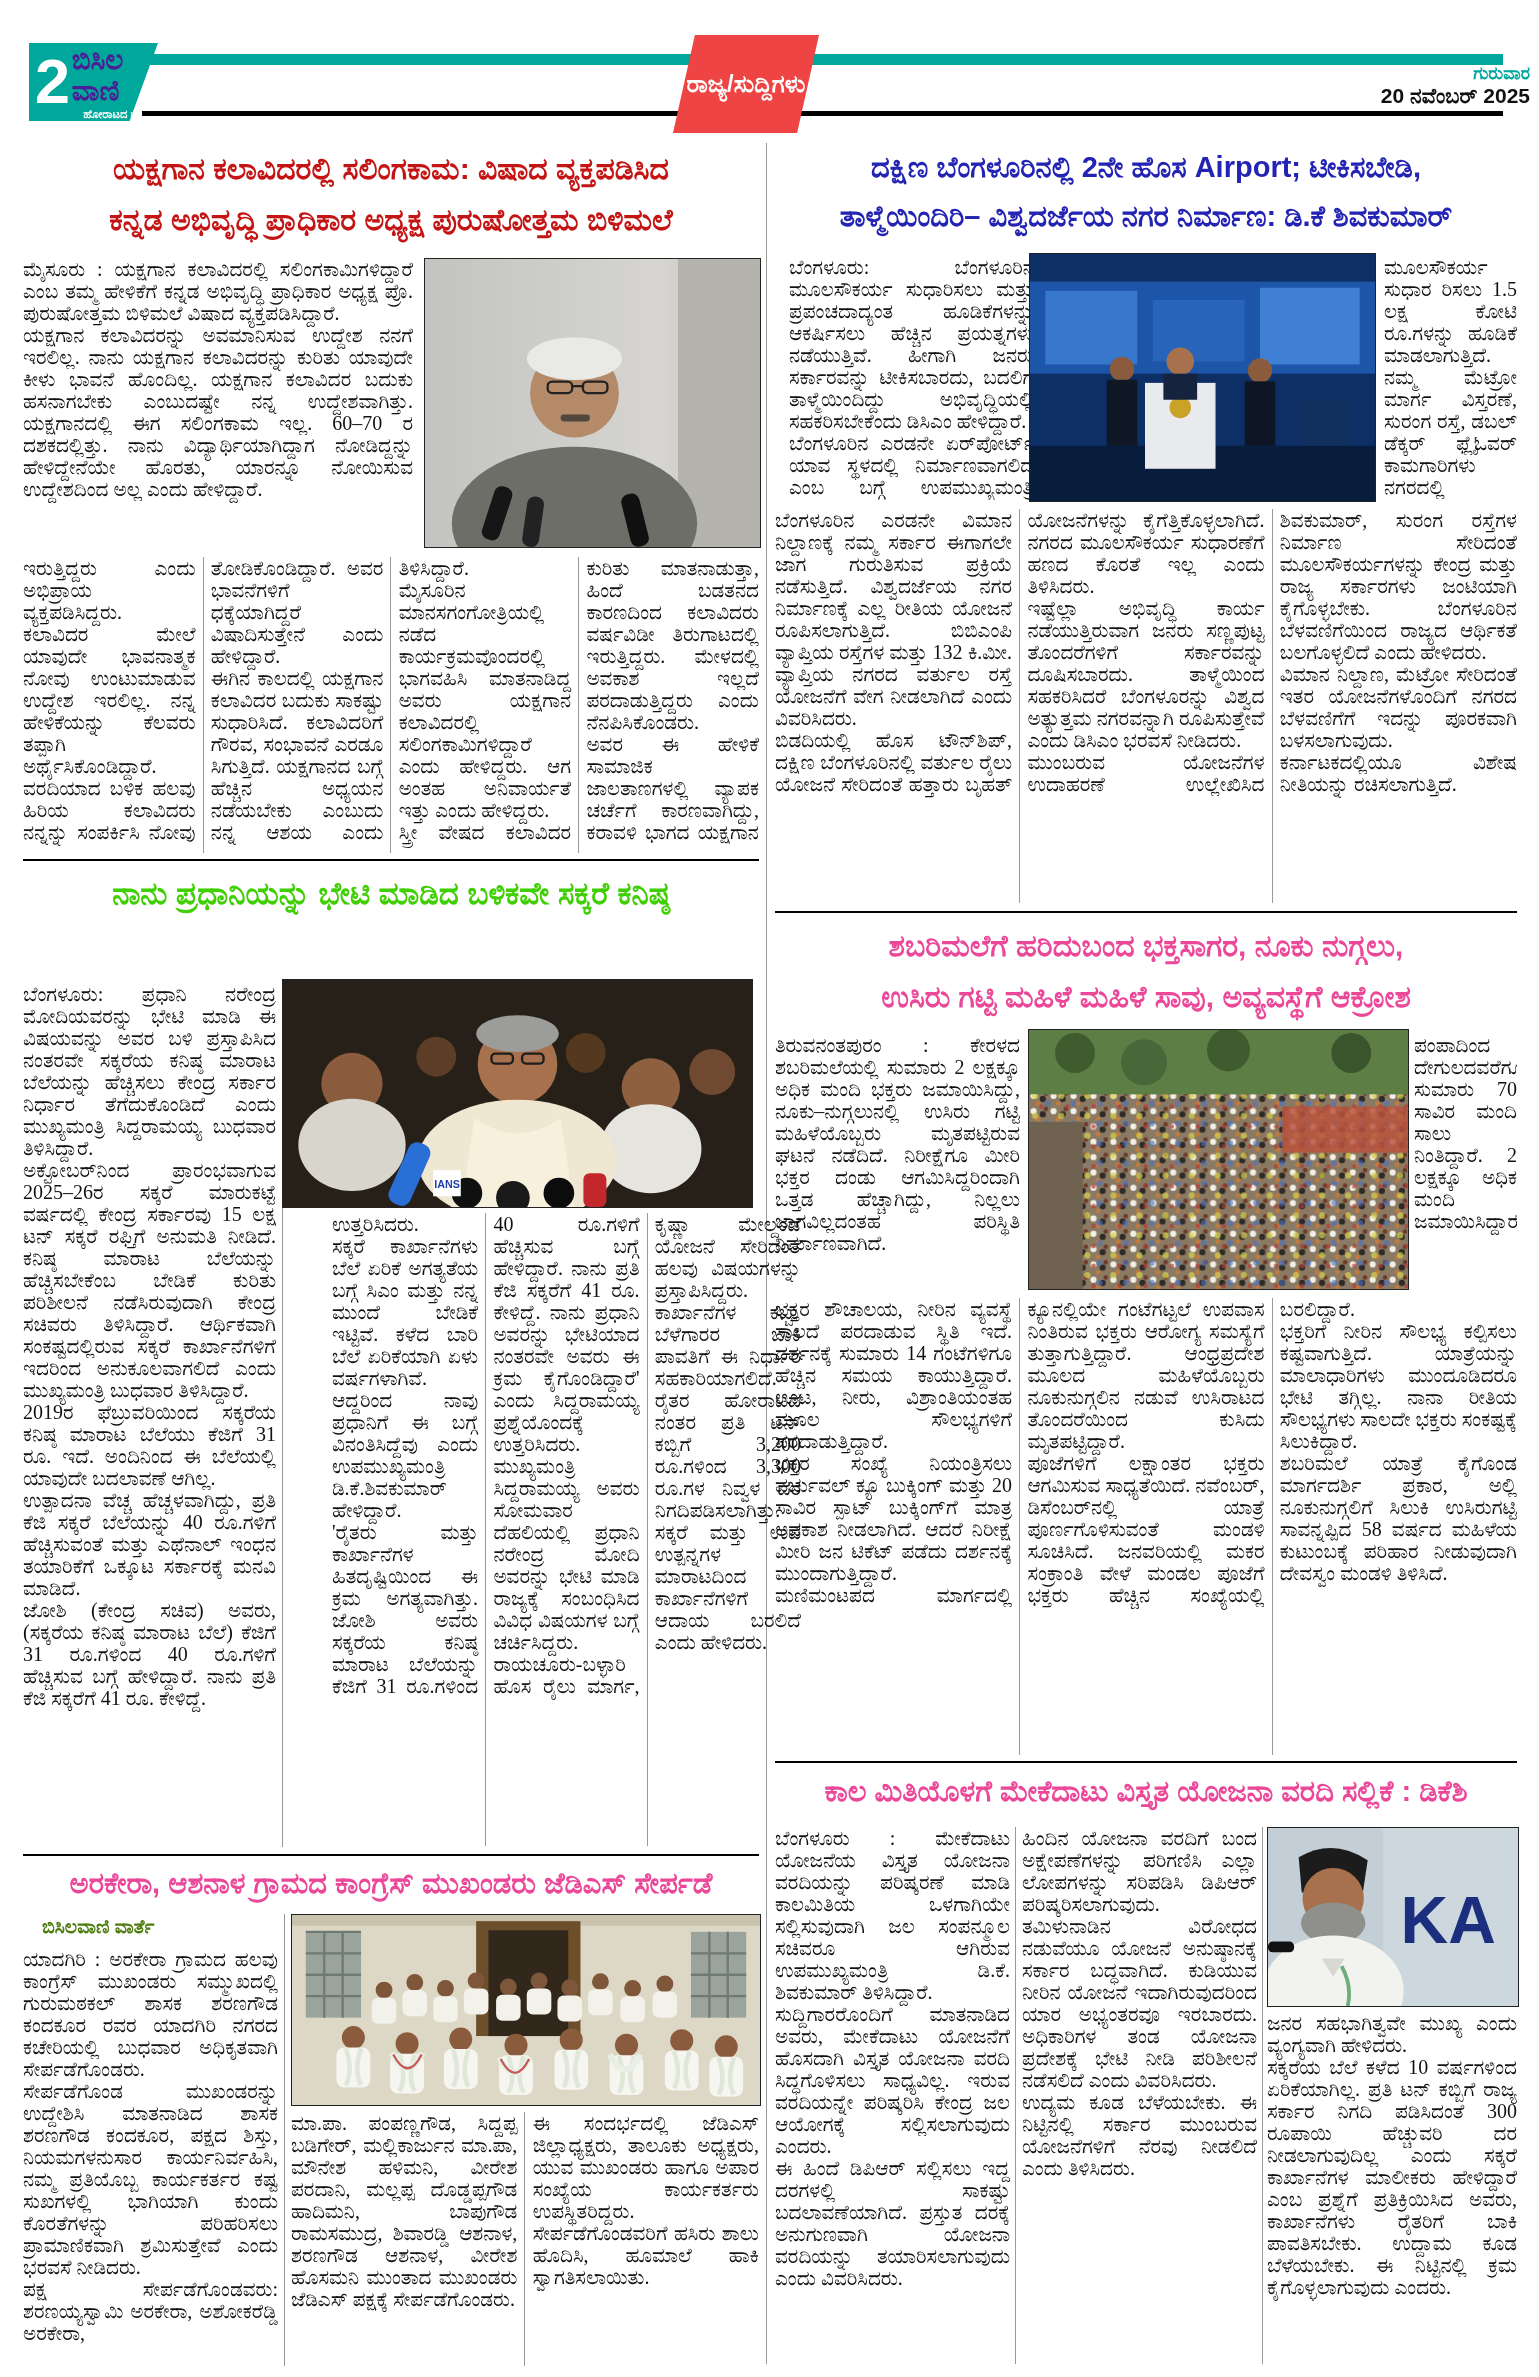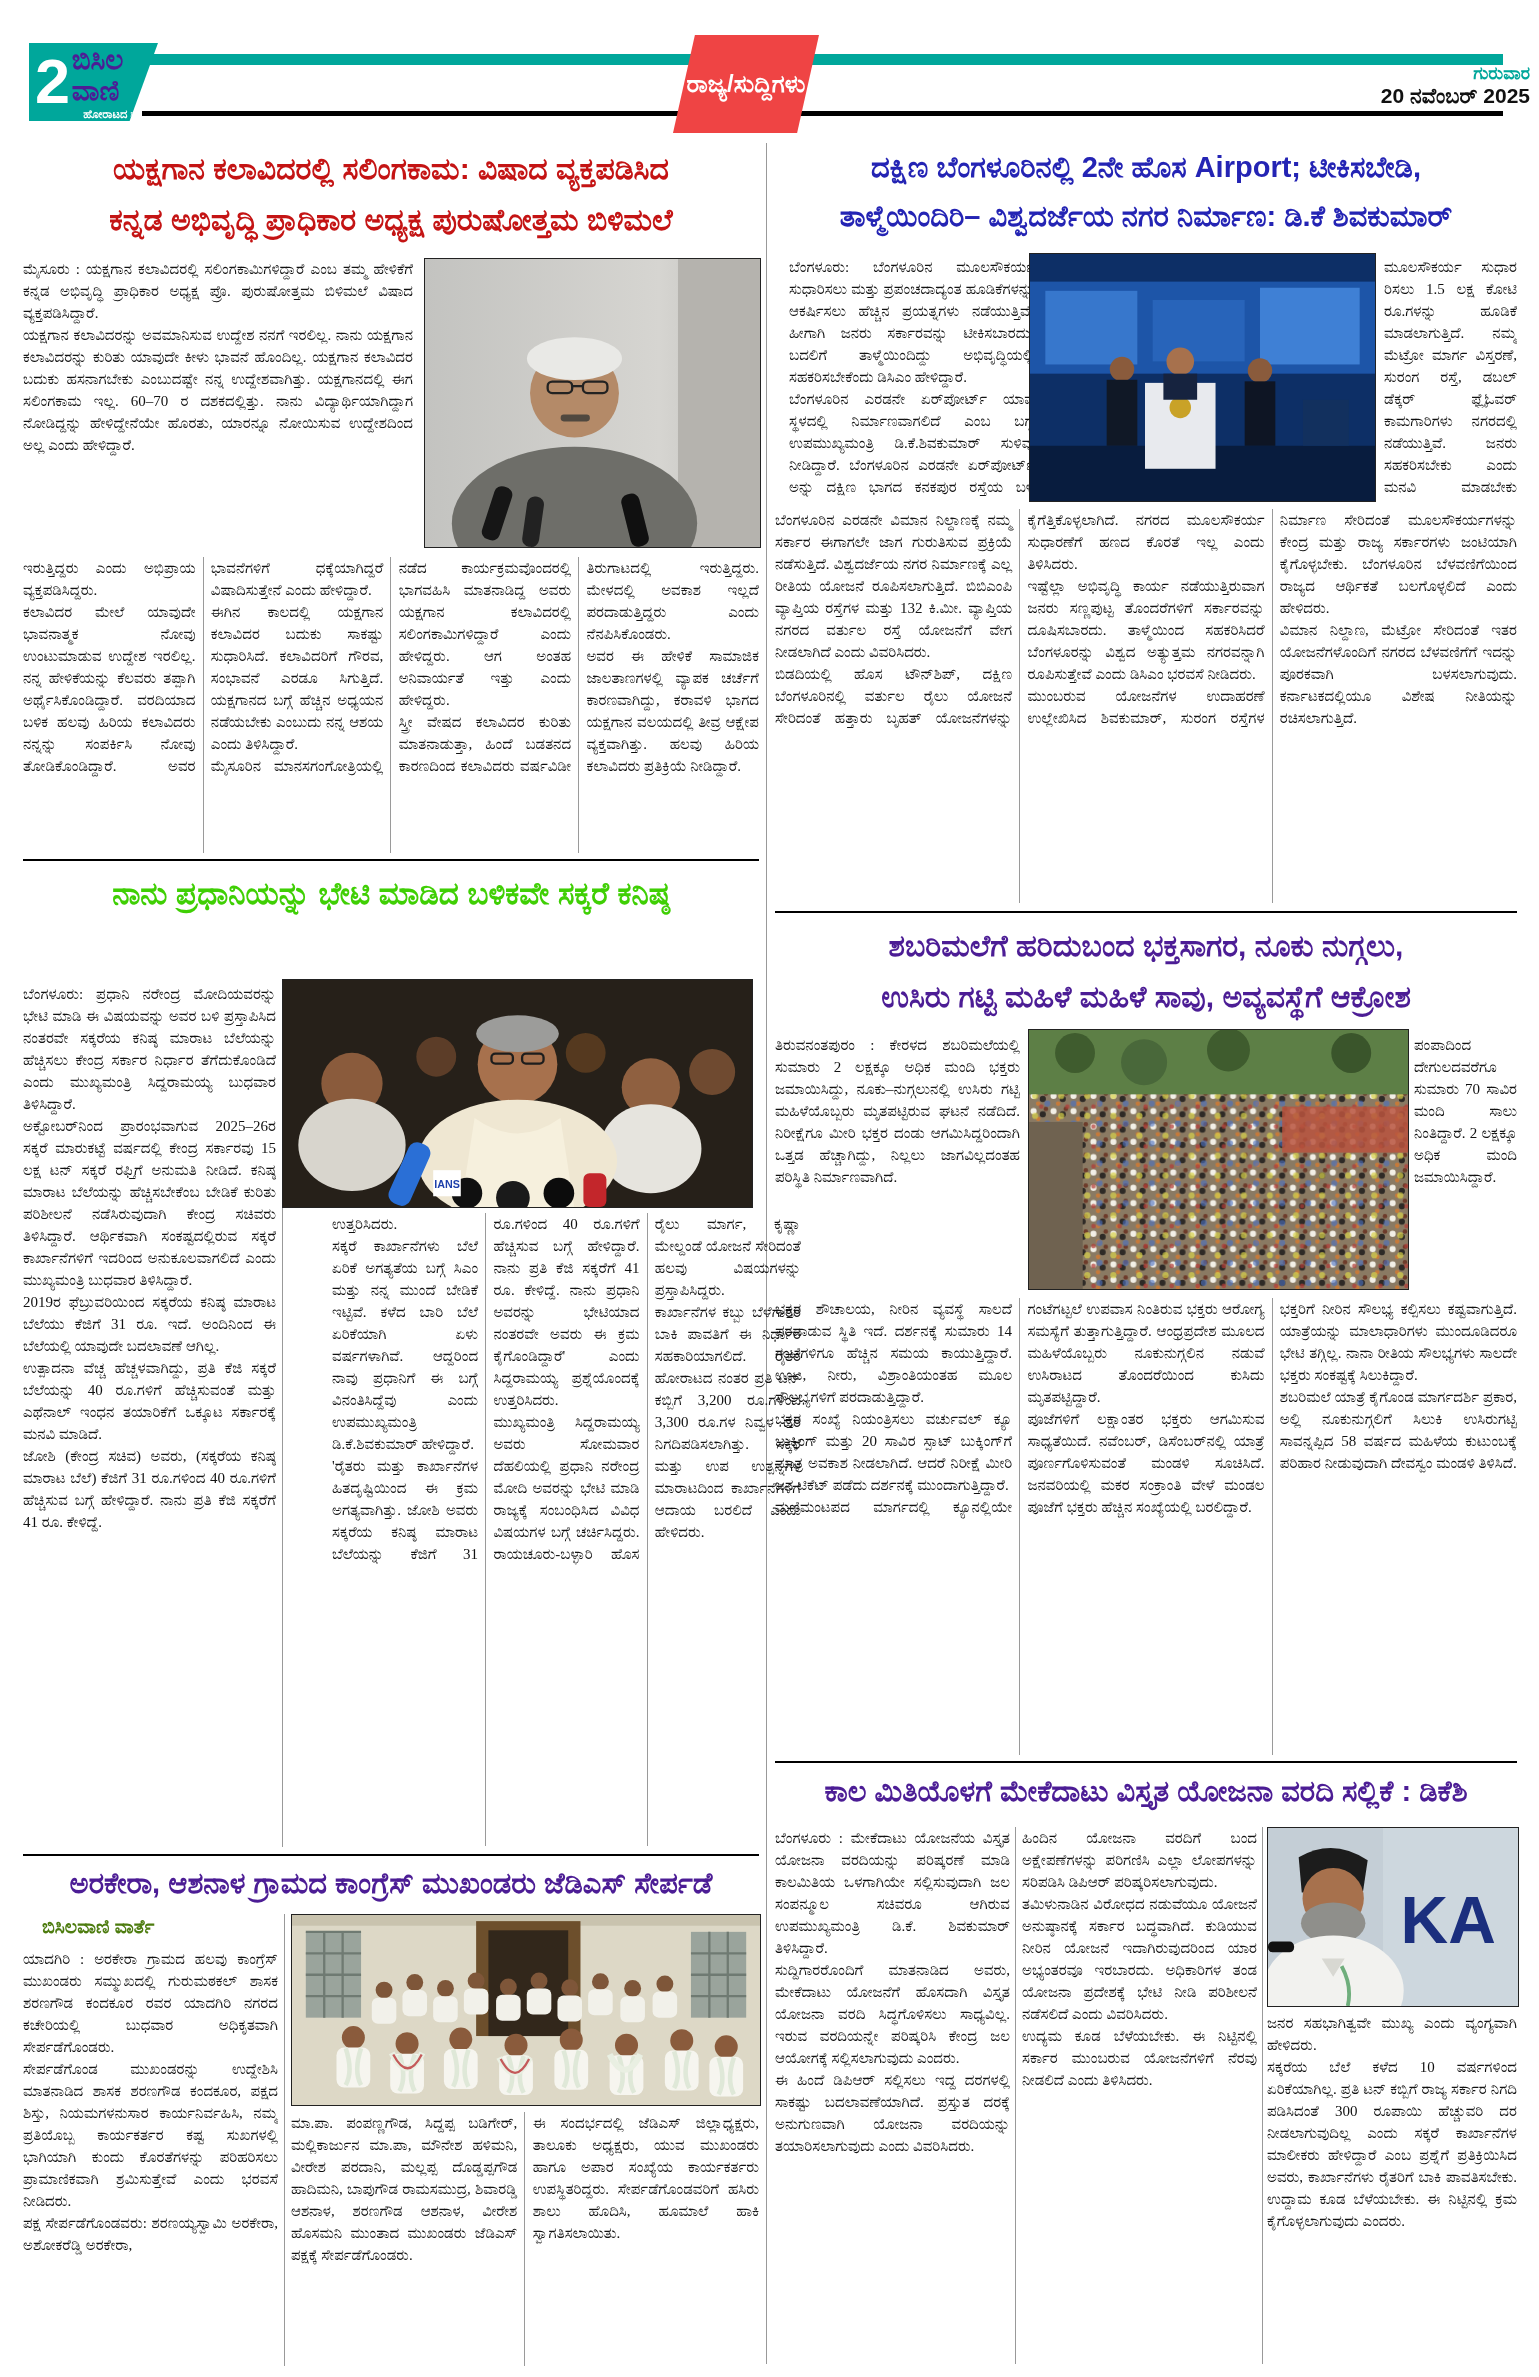--- a/index.html
+++ b/index.html
@@ -20,23 +20,23 @@
                clip-path:polygon(15% 0,100% 0,85% 100%,0 100%);display:flex;align-items:center;justify-content:center;}
   .section-tab span{font-family:"Liberation Sans",sans-serif;font-weight:bold;color:#fff;font-size:24px;}
   .date-block{left:1196px;top:63px;width:334px;text-align:right;z-index:2;}
   .weekday{color:#00a79b;font-weight:bold;font-size:17.6px;font-family:"Liberation Sans",sans-serif;}
   .date{color:#111;font-weight:bold;font-size:21px;font-family:"Liberation Sans",sans-serif;}
   
   .hl{font-family:"Liberation Sans",sans-serif;font-weight:bold;text-align:center;}
   .hl-red{color:#c41414;font-size:30px;line-height:51px;}
   .hl-blue{color:#2424b4;font-size:29px;line-height:49px;}
   .hl-green{color:#3fcf04;font-size:31px;line-height:52px;}
-  .hl-black{color:#4c1d95;font-size:30px;line-height:51px;}
+  .hl-black{color:#ec4899;font-size:30px;line-height:51px;}
   .hl-one{font-size:29px;line-height:43px;}
-  .body-text{font-size:15px;line-height:22px;text-align:justify;white-space:pre-line;overflow:hidden;}
+  .body-text{font-size:20px;line-height:22px;text-align:justify;white-space:pre-line;overflow:hidden;}
   .cols2{columns:2;column-gap:15.3px;column-rule:0.8px solid #9a9a9a;}
   .cols3{columns:3;column-gap:15.3px;column-rule:0.8px solid #9a9a9a;}
   .cols4{columns:4;column-gap:15.3px;column-rule:0.8px solid #9a9a9a;}
   .news-tag{font-family:"Liberation Sans",sans-serif;font-weight:bold;color:#4d7c0f;font-size:19px;}
   .divider{background:#000;height:2.3px;}
   .vrule{background:#999;width:0.8px;}
   .photo{border:0.8px solid #222;overflow:hidden;background:#ccc;}
   .photo svg{display:block;width:100%;height:100%;}
 </style>
 </head>

